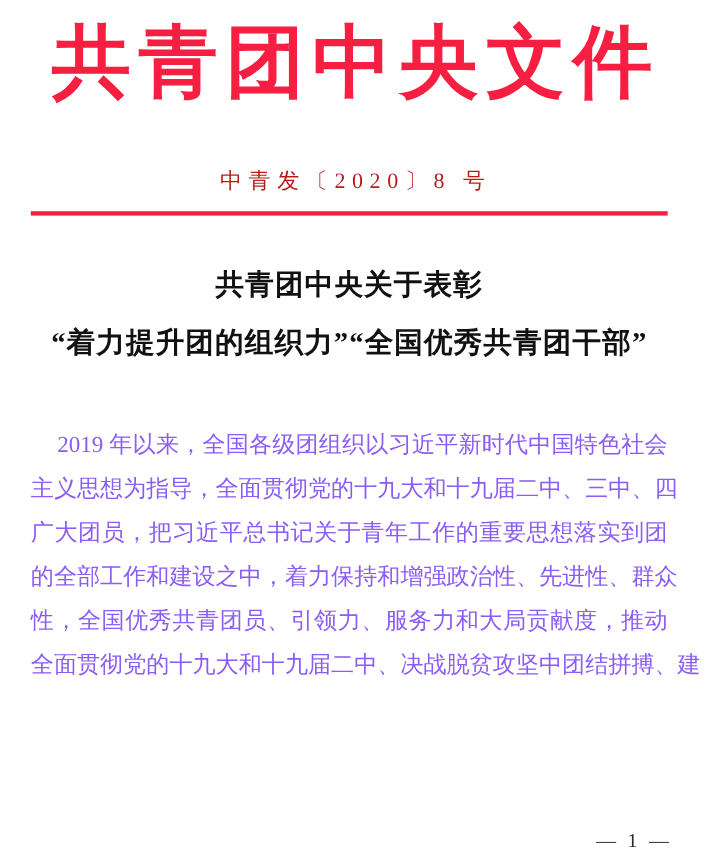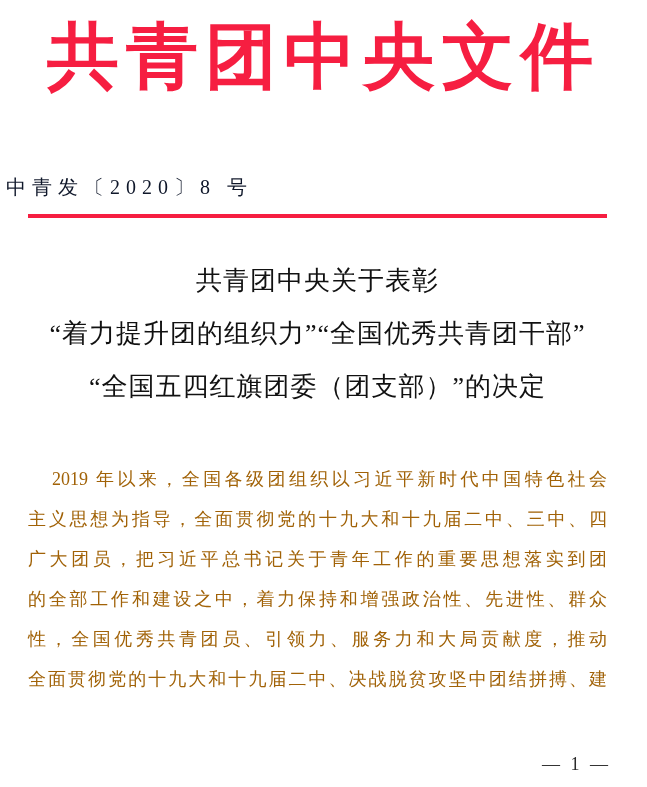--- a/index.html
+++ b/index.html
@@ -24,51 +24,52 @@
     margin-top:10px;
     text-align:center;
     font-size:72px;
     line-height:95px;
     font-weight:bold;
     letter-spacing:7px;
     color:var(--color-red);
     white-space:nowrap;
   }
   .doc-number{
-    margin-top:68px;
+    margin-top:46px;
+    text-align:center;
     font-size:20px;
     line-height:28px;
     letter-spacing:6px;
-    color:#0f172a;
+    color:#b91c1c;
   }
   .content{
     padding-left:22px;
     padding-right:34px;
   }
   .red-rule{
     margin-top:13px;
     height:4px;
     background:var(--color-red);
   }
   .doc-title{
     margin-top:36px;
     text-align:center;
-    font-weight:normal;
+    font-weight:bold;
     font-size:26px;
     letter-spacing:1px;
     color:#111;
   }
   .doc-title .t-line{
     line-height:53px;
     white-space:nowrap;
   }
   .body-text{
     margin-top:46px;
-    font-size:18px;
-    color:#a16207;
+    font-size:21px;
+    color:#8b5cf6;
   }
   .body-line{
     line-height:40px;
     text-align:justify;
     text-align-last:justify;
     text-justify:inter-character;
     white-space:nowrap;
   }
   .body-line.indent{
     padding-left:24px;
@@ -91,21 +92,20 @@
 
   <div class="doc-number">中青发〔2020〕8 号</div>
 
   <div class="content">
 
     <div class="red-rule"></div>
 
     <div class="doc-title">
       <div class="t-line">共青团中央关于表彰</div>
       <div class="t-line">“着力提升团的组织力”“全国优秀共青团干部”</div>
-      <div class="t-line">“全国五四红旗团委（团支部）”的决定</div>
     </div>
 
     <div class="body-text">
       <div class="body-line indent">2019 年以来，全国各级团组织以习近平新时代中国特色社会</div>
       <div class="body-line">主义思想为指导，全面贯彻党的十九大和十九届二中、三中、四</div>
       <div class="body-line">广大团员，把习近平总书记关于青年工作的重要思想落实到团</div>
       <div class="body-line">的全部工作和建设之中，着力保持和增强政治性、先进性、群众</div>
       <div class="body-line">性，全国优秀共青团员、引领力、服务力和大局贡献度，推动</div>
       <div class="body-line">全面贯彻党的十九大和十九届二中、决战脱贫攻坚中团结拼搏、建</div>
     </div>

